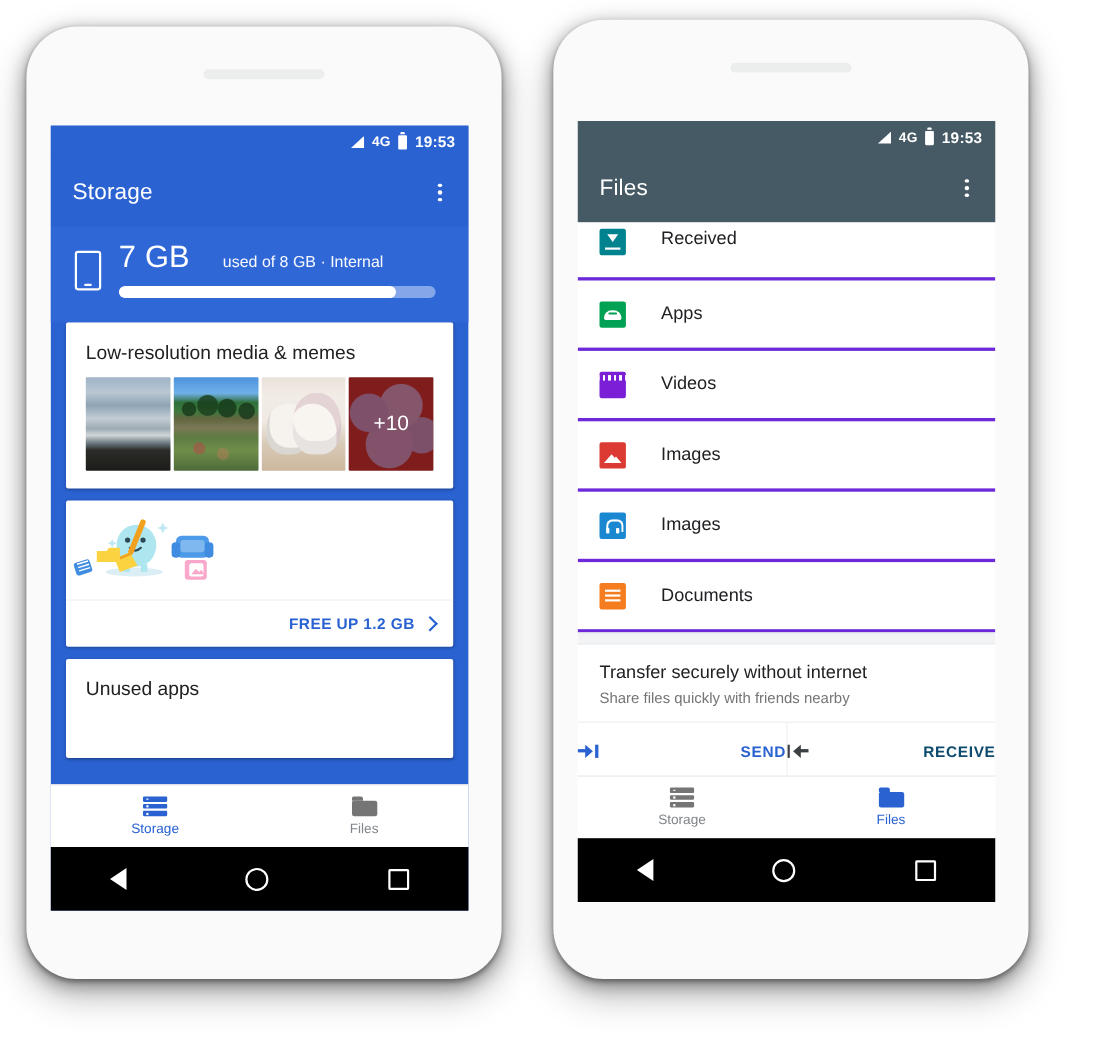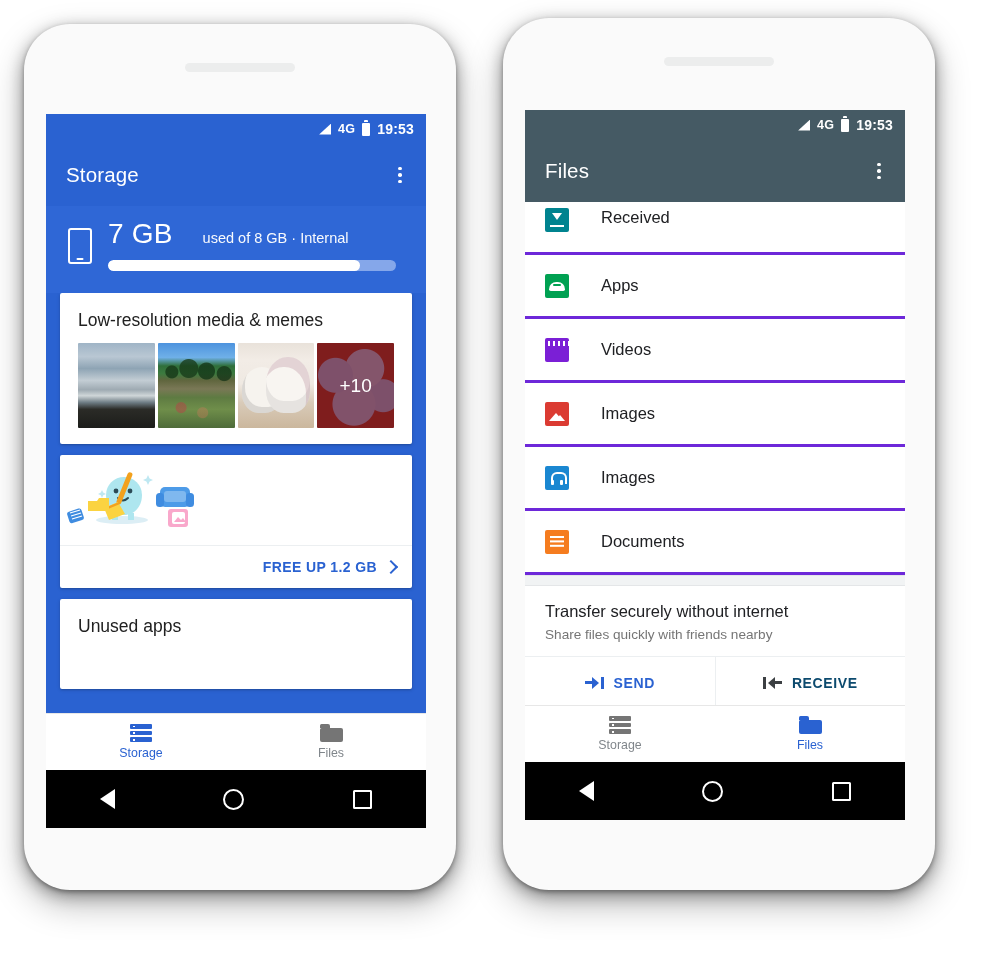--- a/index.html
+++ b/index.html
@@ -192,21 +192,21 @@
     background:#fff;box-shadow:0 4.4px 0 #fff,0 8.8px 0 #fff;}
   .fi-docs::after{content:"";position:absolute;left:5px;top:6px;width:9px;height:2.2px;
     background:transparent;}
 
   .fl-gap{height:9px;background:#f1f3f4;border-top:1px solid #e4e6e8;
     border-bottom:1px solid #e4e6e8;}
   .fl-promo{padding:16px 20px 14px 20px;background:#fff;}
   .fl-promo h3{margin:0;font-size:16.5px;font-weight:400;color:#202124;}
   .fl-promo p{margin:6px 0 0 0;font-size:13.6px;color:#757575;}
   .fl-btns{display:flex;border-top:1px solid #eceff1;}
-  .fl-btn{flex:1;height:52px;display:flex;align-items:center;justify-content:center;
+  .fl-btn{flex:1;height:52px;display:flex;align-items:center;justify-content:space-between;
     gap:10px;cursor:pointer;font-size:14px;font-weight:bold;letter-spacing:.6px;}
   .fl-btn:first-child{border-right:1px solid #eceff1;}
   .fl-btn.send{color:#2a62d1;}
   .fl-btn.receive{color:#0c4a6e;}
   .ar{position:relative;width:19px;height:12px;}
   .ar.send-ar::before{content:"";position:absolute;left:0;top:4.2px;width:9px;height:3px;
     background:#2a62d1;}
   .ar.send-ar::after{content:"";position:absolute;left:7px;top:0;width:0;height:0;
     border-top:6px solid transparent;border-bottom:6px solid transparent;
     border-left:7px solid #2a62d1;}

